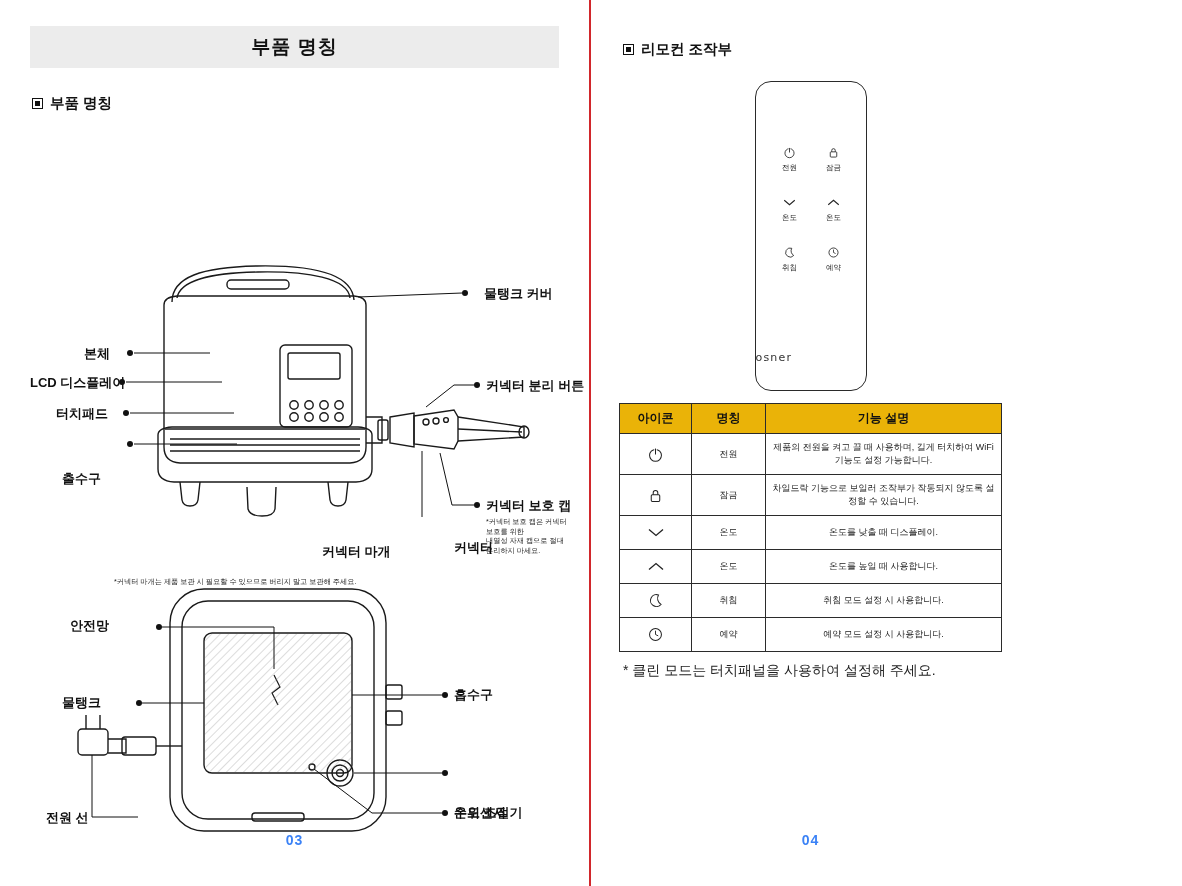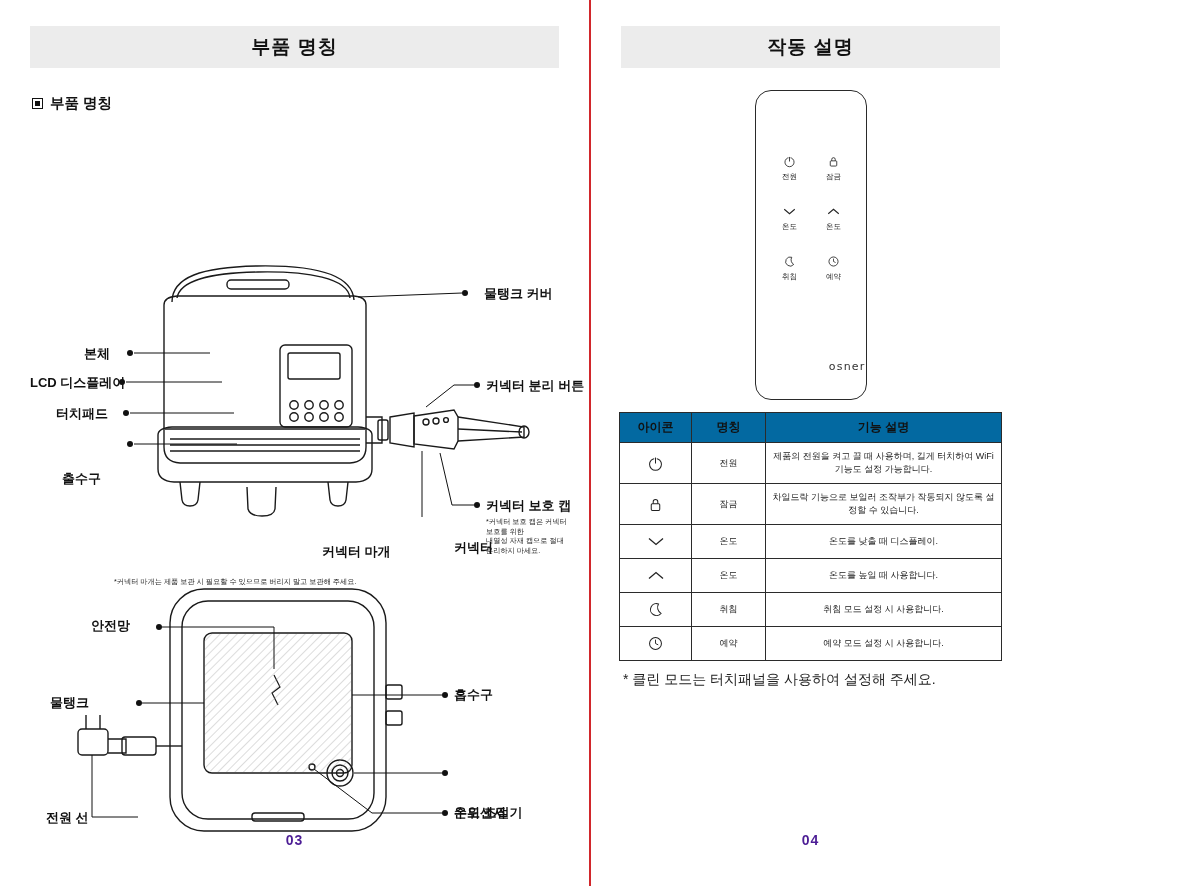--- a/index.html
+++ b/index.html
@@ -88,21 +88,21 @@
 
   
   .pagenum {
     position: absolute;
     bottom: 38px;
     left: 0; right: 0;
     text-align: center;
     font-size: 14px;
     font-weight: bold;
     letter-spacing: 1px;
-    color: #4c1d95;
+    color: #3b82f6;
   }
 
   
   .remote-wrap {
     position: relative;
     margin: 22px auto 0 auto;
     width: 112px;
     height: 310px;
   }
   .remote {
@@ -136,41 +136,41 @@
     display: flex;
     align-items: center;
   }
   .rbtn .cap {
     font-size: 7.5px;
     color: #222;
   }
   .remote-brand {
     position: absolute;
     bottom: 26px; left: 0; right: 0;
-    text-align: right;
+    text-align: left;
     font-size: 11px;
     letter-spacing: 1.2px;
     color: #333;
     font-family: "DejaVu Sans", sans-serif;
   }
   .remote-note {
     margin: 10px 0 0 6px;
     font-size: 8.6px;
     color: #222;
   }
 
   
   table.fn {
     margin: 12px 6px 0 6px;
     width: calc(100% - 12px);
     border-collapse: collapse;
     border: 1.4px solid #2b2b2b;
   }
   table.fn th {
-    background: #0369a1;
+    background: #eab308;
     border: 1px solid #2b2b2b;
     font-size: 12px;
     font-weight: bold;
     padding: 6px 6px;
     color: #111;
   }
   table.fn td {
     border: 1px solid #2b2b2b;
     font-size: 9px;
     padding: 7px 4px;
@@ -354,37 +354,38 @@
         </g>
         <g fill="#111">
           <circle cx="137" cy="50" r="3"></circle>
           <circle cx="117" cy="126" r="3"></circle>
           <circle cx="423" cy="118" r="3"></circle>
           <circle cx="423" cy="196" r="3"></circle>
           <circle cx="423" cy="236" r="3"></circle>
         </g>
       </svg>
 
-      <div class="lbl" style="left:48px; top:40px;margin-left:21px;">안전망</div>
-      <div class="lbl" style="left:28px; top:117px;">물탱크</div>
+      <div class="lbl" style="left:48px; top:40px;">안전망</div>
+      <div class="lbl" style="left:40px; top:117px;">물탱크</div>
       <div class="lbl" style="left:432px; top:109px;">흡수구</div>
       <div class="lbl" style="left:432px; top:187px;margin-top:40px;">수위 조절기</div>
       <div class="lbl" style="left:432px; top:227px;">온도센서</div>
       <div class="lbl" style="left:24px; top:232px;">전원 선</div>
     </div>
 
     <div class="pagenum">03</div>
   </div>
 
   <div class="page page-right">
 
-    <div class="band">
-      <div class="band-title">작동 설명</div>
+
+    <div class="subhead">
+      <span class="sq"></span>
+      <span>리모컨 조작부</span>
     </div>
-
 
     <div class="remote-wrap">
       <div class="remote">
         <div class="remote-grid">
 
           <div class="rbtn">
             <span class="ic">
               <svg width="13" height="13" viewBox="0 0 20 20">
                   <circle cx="10" cy="11" r="7" fill="none" stroke="#222" stroke-width="1.3"></circle>
                   <line x1="10" y1="2" x2="10" y2="10" stroke="#fff" stroke-width="3"></line>

